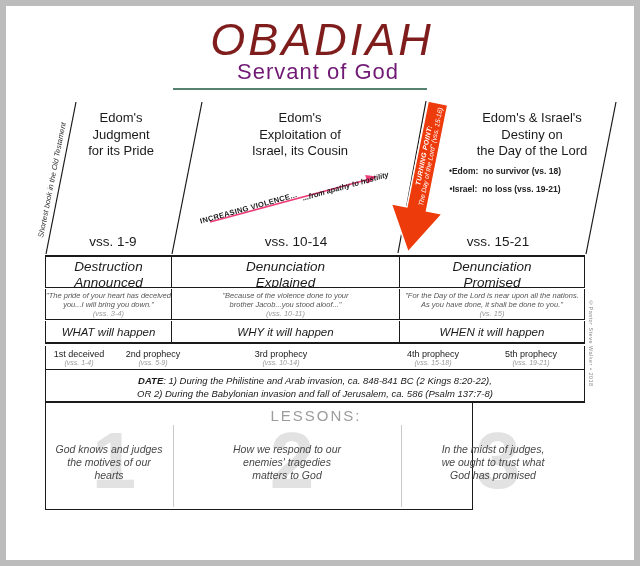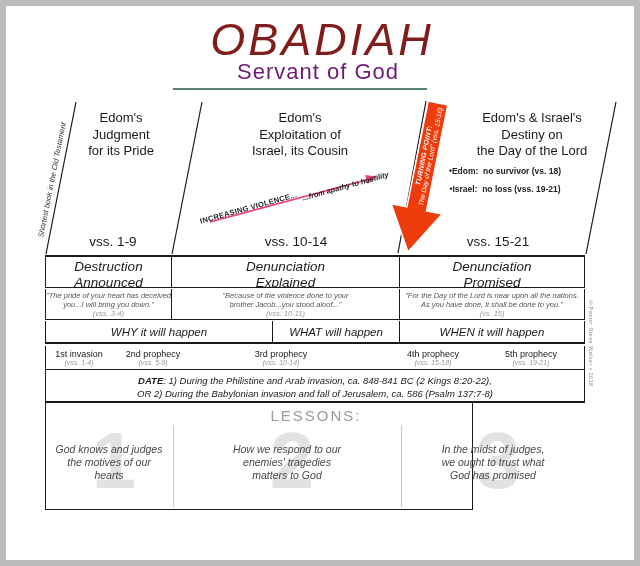--- a/index.html
+++ b/index.html
@@ -155,28 +155,28 @@
       <div class="vsmall">(vss. 10-11)</div>
     </div>
     <div class="cell c3">
       <div>"For the Day of the Lord is near upon all the nations.</div>
       <div>As you have done, it shall be done to you."</div>
       <div class="vsmall">(vs. 15)</div>
     </div>
   </div>
 
   <div class="abs row row-q">
+    <div class="cell c1">WHAT will happen</div>
     <div class="cell c2">WHY it will happen</div>
-    <div class="cell c1">WHAT will happen</div>
     <div class="cell c3">WHEN it will happen</div>
   </div>
 
   <div class="abs row row-proph">
     <div class="proph" style="left:33px;">
-      <div class="pl">1st invasion</div>
+      <div class="pl">1st deceived</div>
       <div class="pv">(vss. 1-4)</div>
     </div>
     <div class="proph" style="left:107px;">
       <div class="pl">2nd prophecy</div>
       <div class="pv">(vss. 5-9)</div>
     </div>
     <div class="proph" style="left:235px;">
       <div class="pl">3rd prophecy</div>
       <div class="pv">(vss. 10-14)</div>
     </div>

